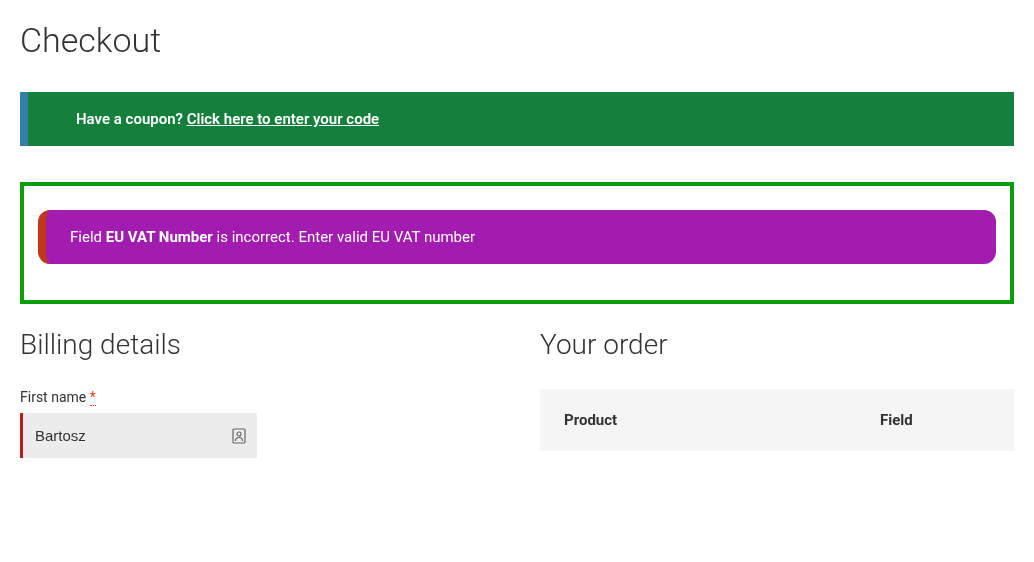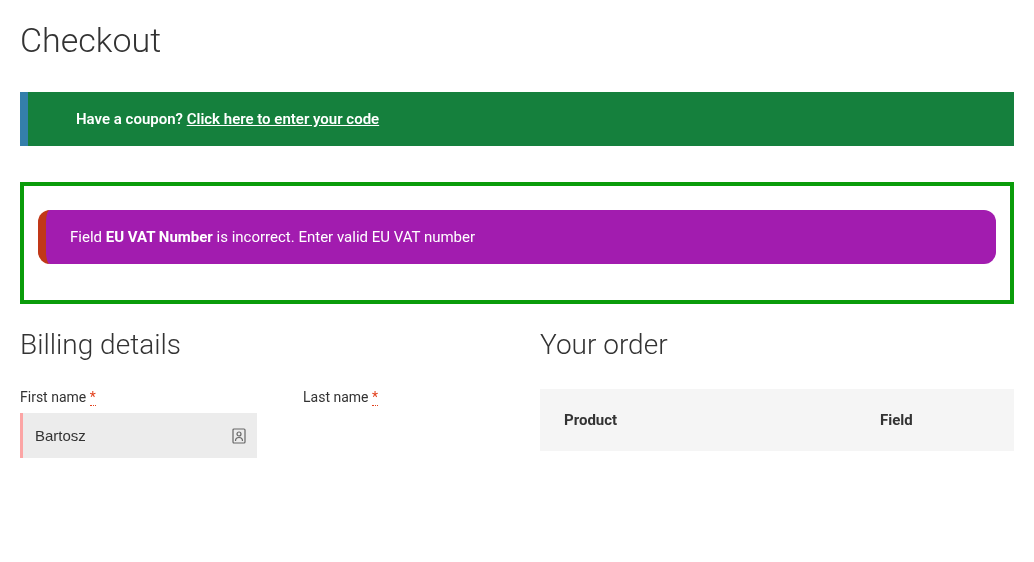--- a/index.html
+++ b/index.html
@@ -78,21 +78,21 @@
       color: #333;
       font-weight: 400;
       margin-bottom: 8px;
     }
     .required-asterisk {
       color: #e2401c;
       border-bottom: 1px dotted #e2401c;
     }
     .input-wrapper {
       position: relative;
-      border-left: 3px solid #fca5a5;
+      border-left: 3px solid #b91c1c;
     }
     .text-input {
       width: 100%;
       background: #ececec;
       border: none;
       padding: 14px 12px;
       font-size: 15px;
       color: #333;
       outline: none;
     }
@@ -154,25 +154,20 @@
           <span class="input-icon">
             <svg viewBox="0 0 16 16" fill="none" stroke="currentColor" stroke-width="1.2">
               <rect x="2" y="1" width="12" height="14" rx="1"></rect>
               <circle cx="8" cy="6" r="2"></circle>
               <path d="M4.5 13 C4.5 10.5 6 9.5 8 9.5 C10 9.5 11.5 10.5 11.5 13"></path>
             </svg>
           </span>
         </div>
       </div>
       <div class="form-group">
-        <label class="field-label">
-          <span>Last name</span>
-          <span> </span>
-          <span class="required-asterisk">*</span>
-        </label>
       </div>
     </div>
   </div>
   <div class="right-col">
     <h2 class="section-title">Your order</h2>
     <div class="order-table">
       <div class="order-header">
         <div class="col-product">Product</div>
         <div class="col-total">Field</div>
       </div>

